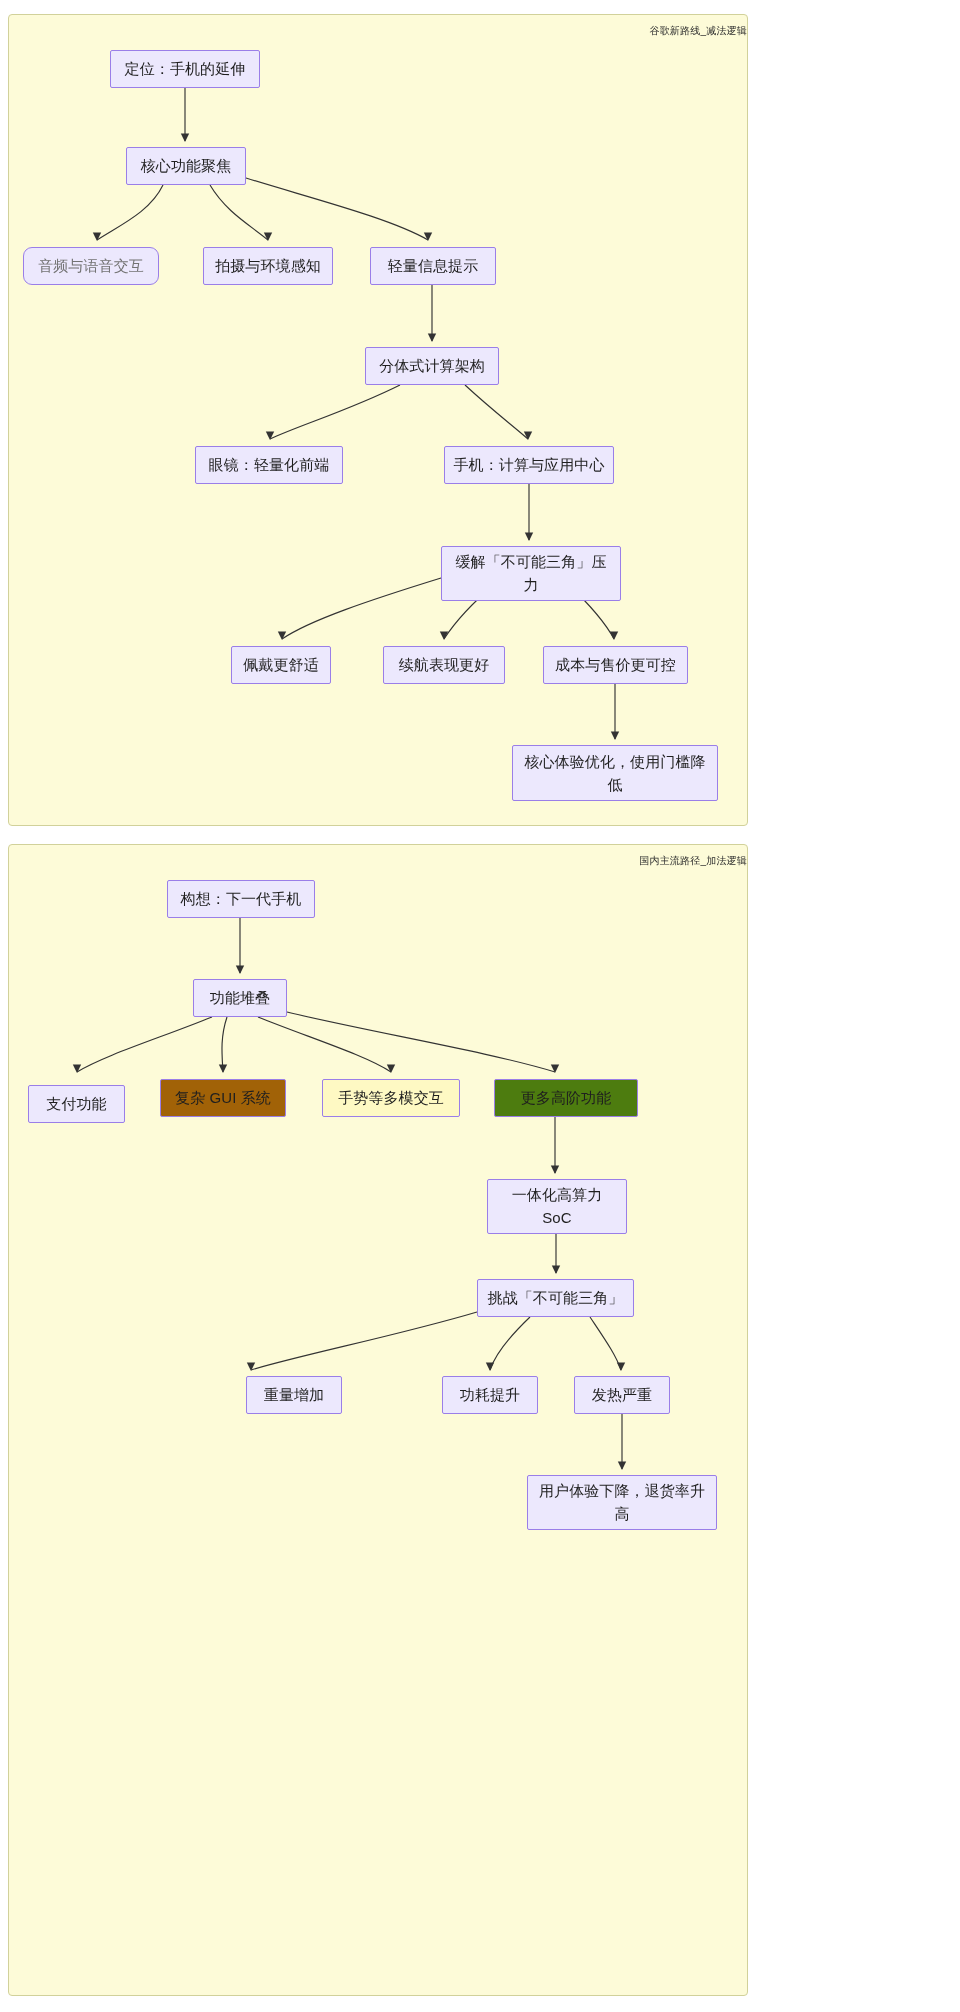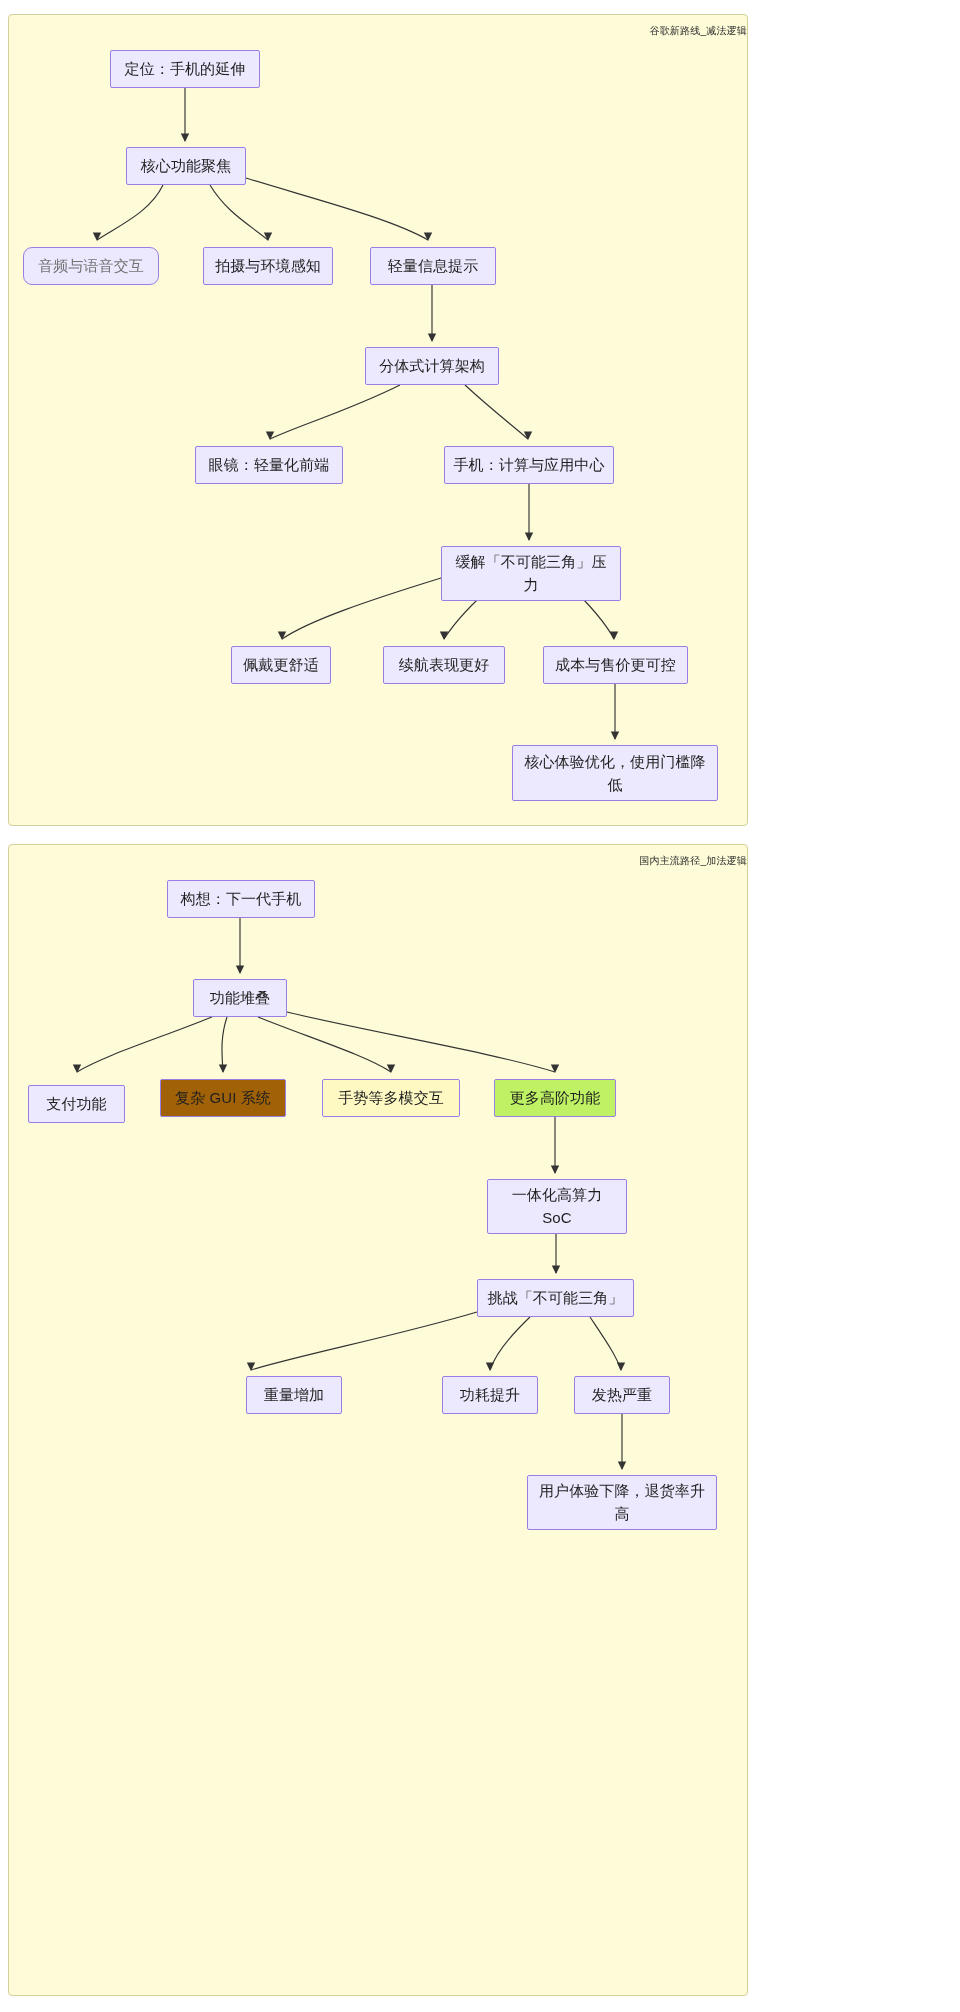--- a/index.html
+++ b/index.html
@@ -185,21 +185,21 @@
       </div>
       <div class="node" style="left: 28px; top: 1085px; width: 97px; min-height: 38px; background: rgb(236, 232, 253); border-color: rgb(154, 126, 232); color: rgb(31, 31, 31);">
         <span>支付功能</span>
       </div>
       <div class="node" style="left: 160px; top: 1079px; width: 126px; min-height: 38px; background: #a16207; border-color: rgb(154, 126, 232); color: rgb(31, 31, 31);">
         <span>复杂 GUI 系统</span>
       </div>
       <div class="node" style="left: 322px; top: 1079px; width: 138px; min-height: 38px; background: #fef9c3; border-color: rgb(154, 126, 232); color: rgb(31, 31, 31);">
         <span>手势等多模交互</span>
       </div>
-      <div class="node" style="left: 494px; top: 1079px; width: 122px; min-height: 38px; background: #bef264; border-color: rgb(154, 126, 232); color: rgb(31, 31, 31);">
+      <div class="node" style="left: 494px; top: 1079px; width: 144px; min-height: 38px; background: #4d7c0f; border-color: rgb(154, 126, 232); color: rgb(31, 31, 31);">
         <span>更多高阶功能</span>
       </div>
       <div class="node" style="left: 487px; top: 1179px; width: 140px; min-height: 38px; background: rgb(236, 232, 253); border-color: rgb(154, 126, 232); color: rgb(31, 31, 31);">
         <span>一体化高算力 SoC</span>
       </div>
       <div class="node" style="left: 477px; top: 1279px; width: 157px; min-height: 38px; background: rgb(236, 232, 253); border-color: rgb(154, 126, 232); color: rgb(31, 31, 31);">
         <span>挑战「不可能三角」</span>
       </div>
       <div class="node" style="left: 202px; top: 1376px; width: 96px; min-height: 38px; background: rgb(236, 232, 253); border-color: rgb(154, 126, 232); color: rgb(31, 31, 31); margin-left: 44px;">
         <span>重量增加</span>

